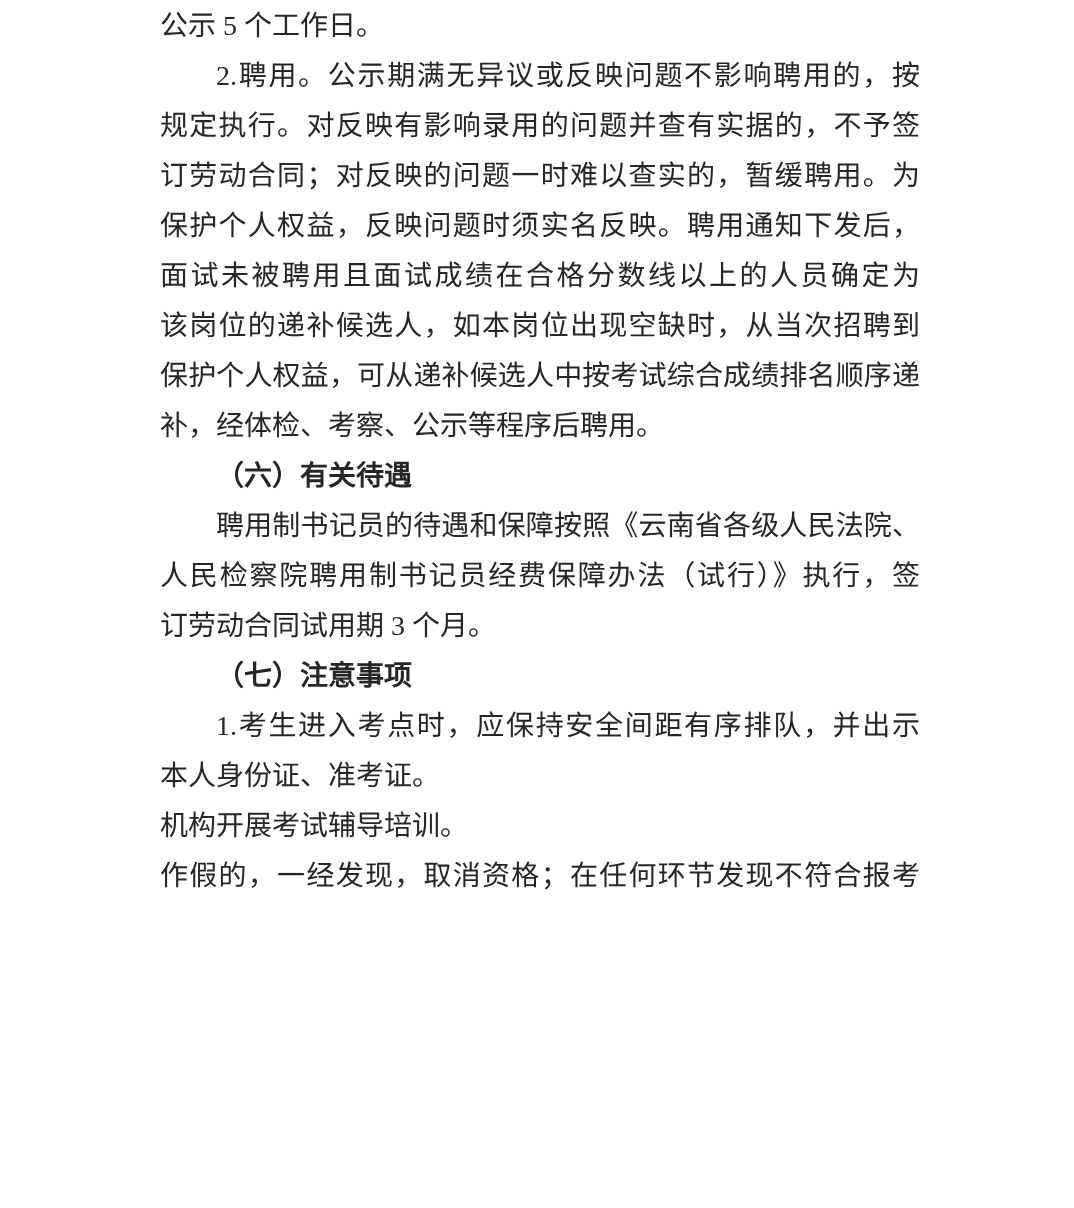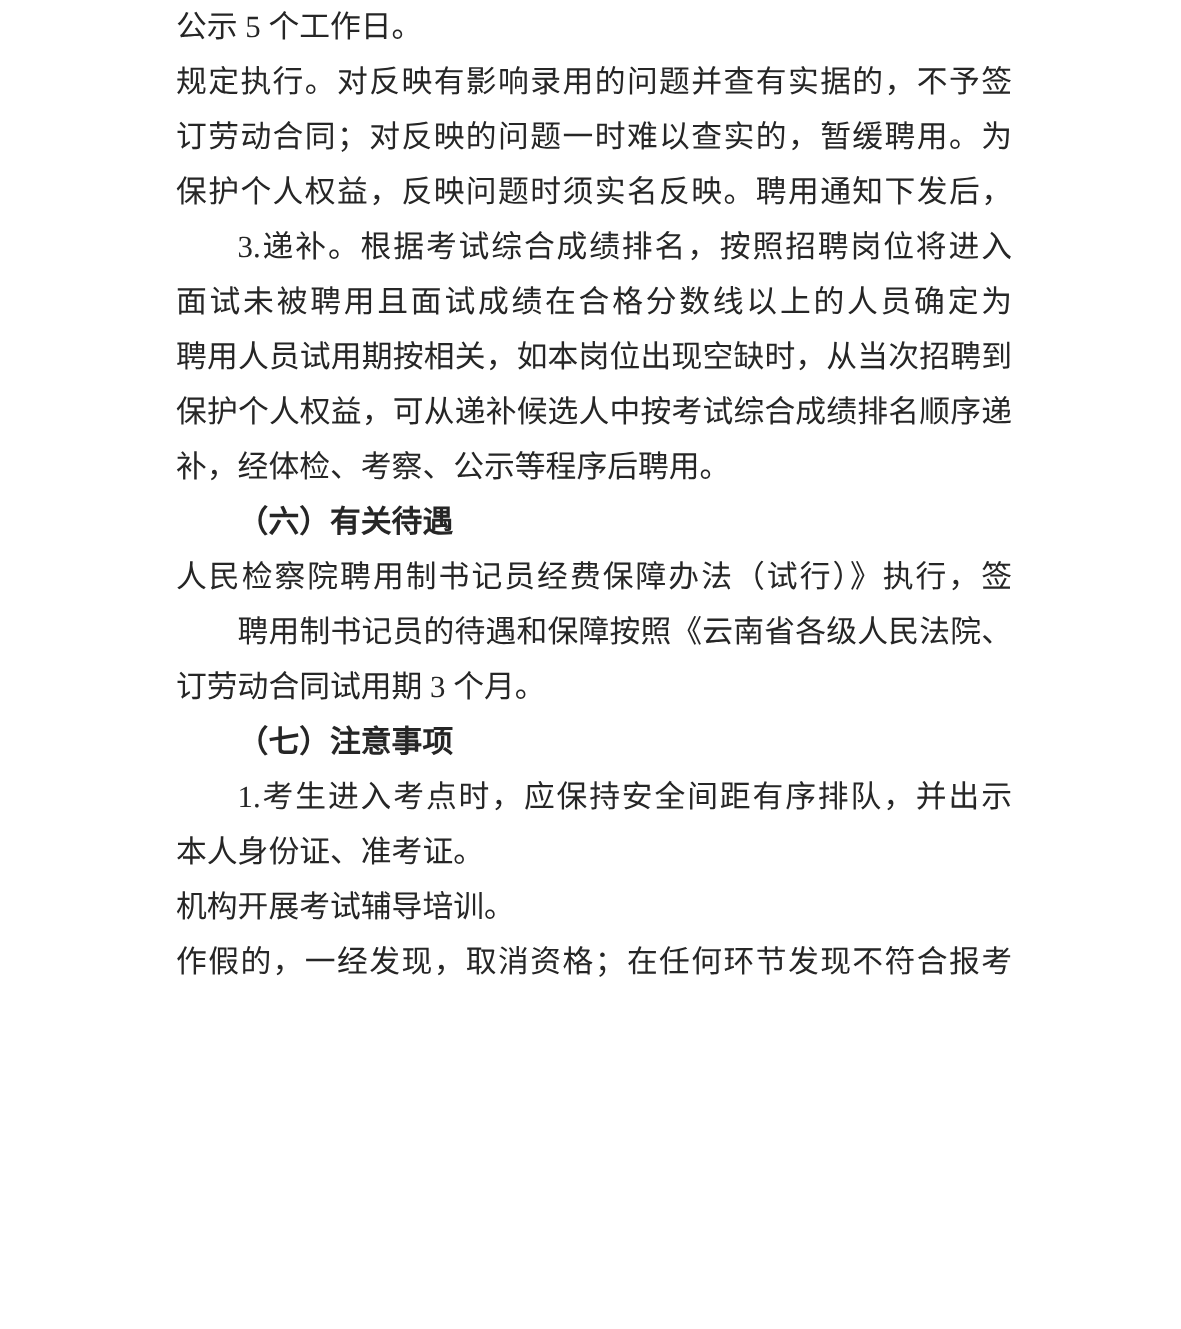--- a/index.html
+++ b/index.html
@@ -61,40 +61,40 @@
 <body>
 
 <div class="page">
   <div class="content">
 
     <div class="para">
       <div class="ln ln-end">公示 5 个工作日。</div>
     </div>
 
     <div class="para">
+      <div class="ln ln-first">2.聘用。公示期满无异议或反映问题不影响聘用的，按</div>
       <div class="ln ln-mid">规定执行。对反映有影响录用的问题并查有实据的，不予签</div>
       <div class="ln ln-mid">订劳动合同；对反映的问题一时难以查实的，暂缓聘用。为</div>
       <div class="ln ln-mid">保护个人权益，反映问题时须实名反映。聘用通知下发后，</div>
     </div>
 
     <div class="para">
-      <div class="ln ln-first">3.递补。根据考试综合成绩排名，按照招聘岗位将进入</div>
       <div class="ln ln-mid">面试未被聘用且面试成绩在合格分数线以上的人员确定为</div>
-      <div class="ln ln-mid">聘用人员试用期按相关，如本岗位出现空缺时，从当次招聘到</div>
+      <div class="ln ln-mid">该岗位的递补候选人，如本岗位出现空缺时，从当次招聘到</div>
       <div class="ln ln-mid">保护个人权益，可从递补候选人中按考试综合成绩排名顺序递</div>
       <div class="ln ln-end">补，经体检、考察、公示等程序后聘用。</div>
     </div>
 
     <div class="para">
       <div class="ln ln-head">（六）有关待遇</div>
     </div>
 
     <div class="para">
+      <div class="ln ln-first">聘用制书记员的待遇和保障按照《云南省各级人民法院、</div>
       <div class="ln ln-mid">人民检察院聘用制书记员经费保障办法（试行）》执行，签</div>
-      <div class="ln ln-first">聘用制书记员的待遇和保障按照《云南省各级人民法院、</div>
       <div class="ln ln-end">订劳动合同试用期 3 个月。</div>
     </div>
 
     <div class="para">
       <div class="ln ln-head">（七）注意事项</div>
     </div>
 
     <div class="para">
       <div class="ln ln-first">1.考生进入考点时，应保持安全间距有序排队，并出示</div>
       <div class="ln ln-end">本人身份证、准考证。</div>

